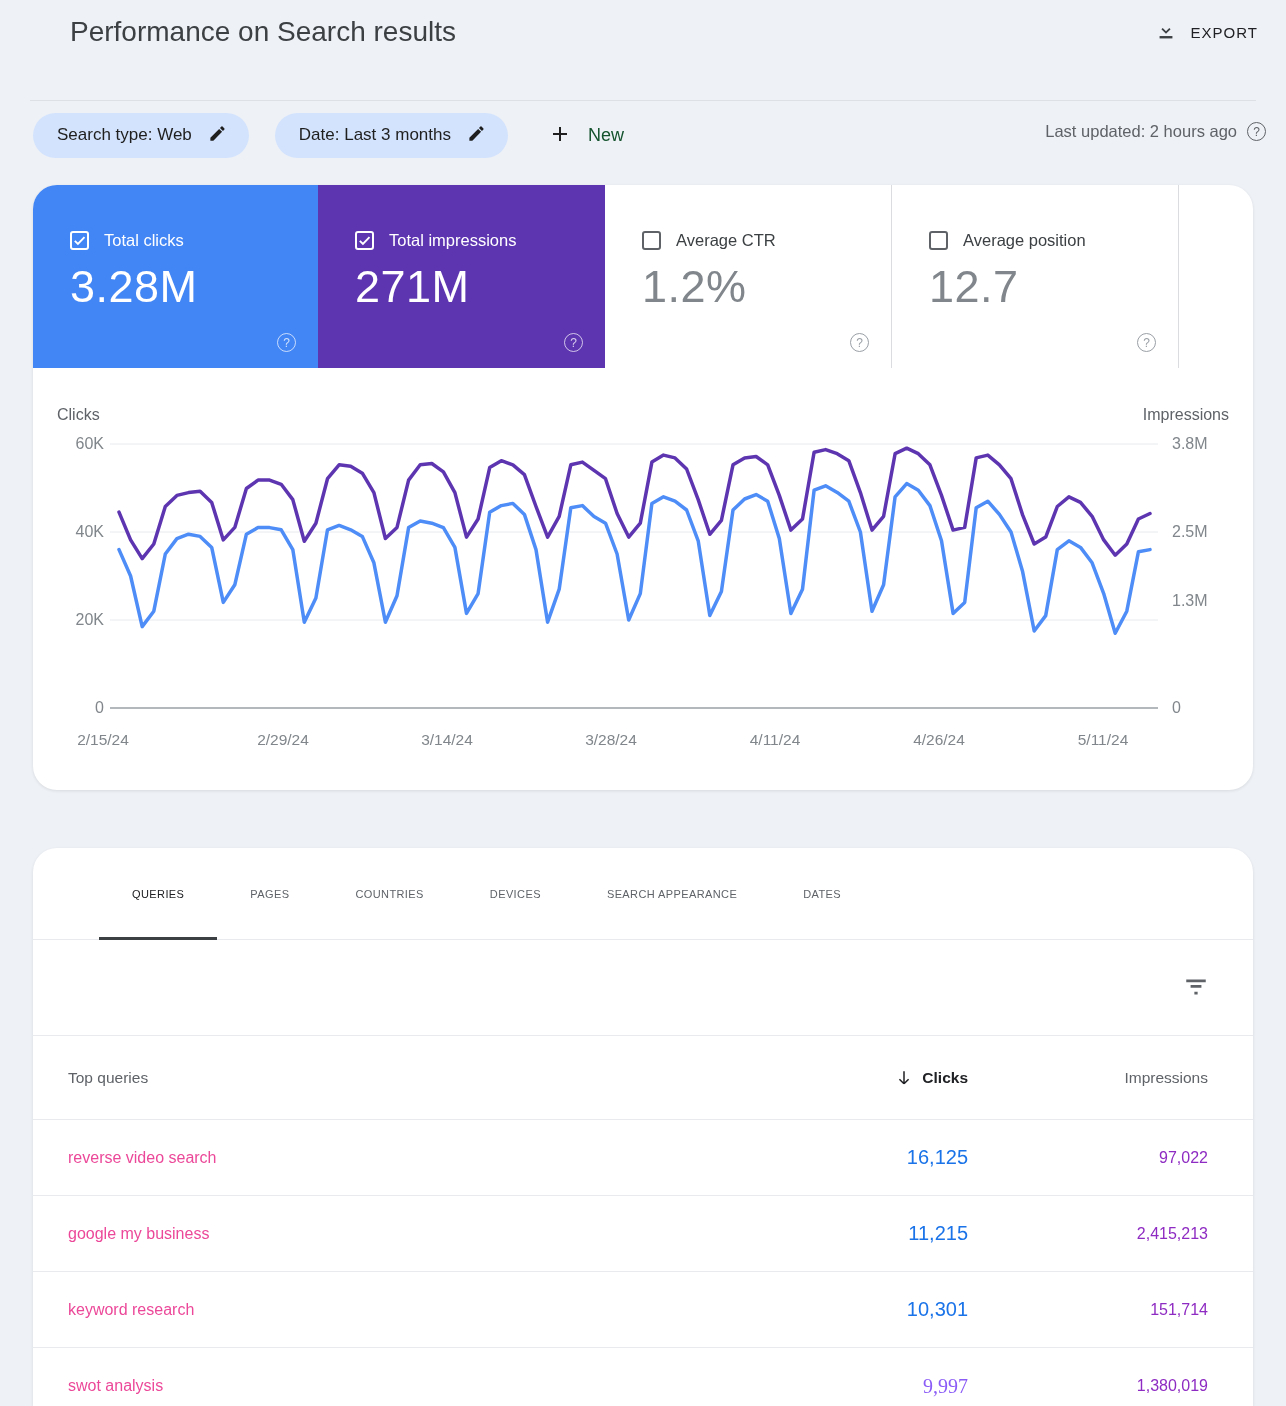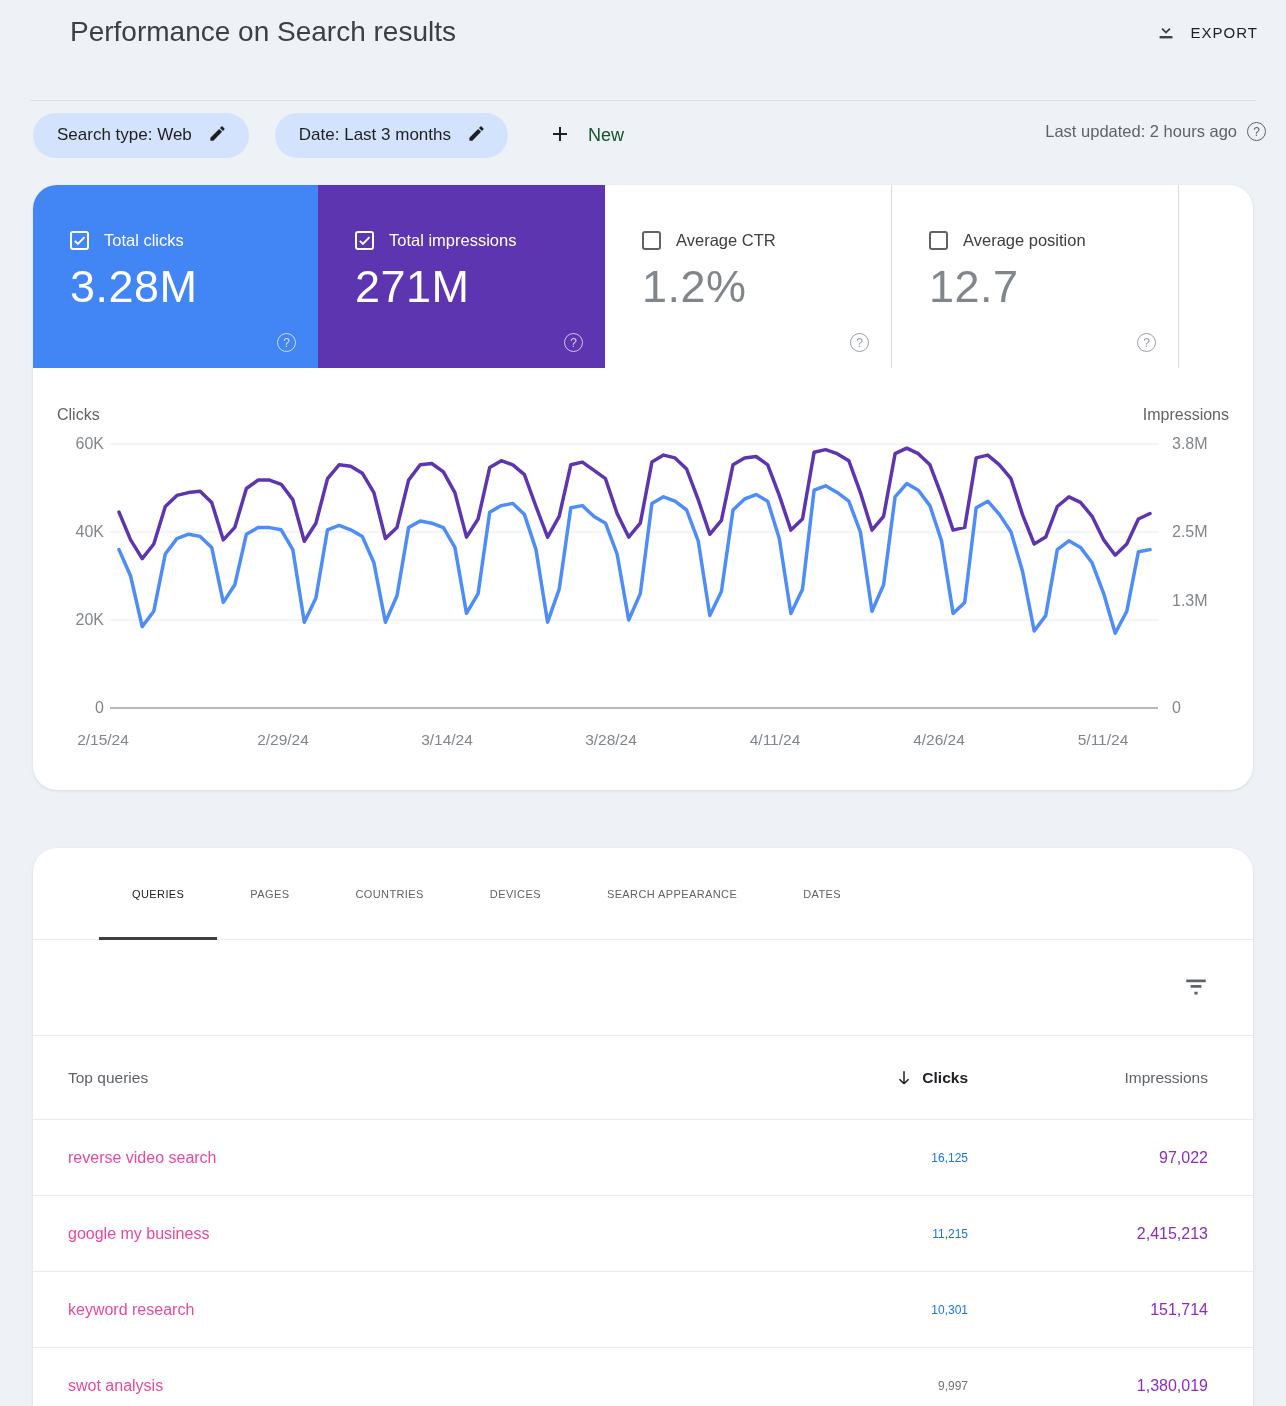--- a/index.html
+++ b/index.html
@@ -66,21 +66,21 @@
   .col-query { flex:1; font-size:15.5px; color:#5f6368; }
   .col-clicks { width:160px; display:flex; align-items:center; justify-content:flex-end; gap:8px;
                 font-size:15.5px; font-weight:700; color:#202124; }
   .col-impr { width:240px; text-align:right; font-size:15.5px; color:#5f6368; }
   .sort-arrow { width:20px; height:20px; }
   #table-rows { position:absolute; left:0; top:272px; width:100%; }
   .trow { display:flex; align-items:center; height:76px; padding:0 45px 0 35px;
           border-bottom:1px solid #e8eaed; background:#fff; cursor:pointer; }
   .trow:last-child { border-bottom:none; }
   .trow .q { flex:1; font-size:16px; color:#ec4899; }
-  .trow .c { width:160px; text-align:right; font-size:12px; }
+  .trow .c { width:160px; text-align:right; font-size:20px; }
   .trow .i { width:240px; text-align:right; font-size:16px; }
 </style>
 </head>
 <body>
 
 <div id="page">
 
   <div class="page-title">Performance on Search results</div>
   <button class="export-btn">
     <span>
@@ -245,19 +245,19 @@
           <div class="c" style="color: rgb(26, 115, 232);">11,215</div>
           <div class="i" style="color: rgb(142, 43, 194);">2,415,213</div>
         </div>
         <div class="trow">
           <div class="q">keyword research</div>
           <div class="c" style="color: rgb(26, 115, 232);">10,301</div>
           <div class="i" style="color: rgb(142, 43, 194);">151,714</div>
         </div>
         <div class="trow">
           <div class="q">swot analysis</div>
-          <div class="c" style="color: #737373;">9,997</div>
+          <div class="c" style="color: #8b5cf6; font-family: Liberation Serif, serif;">9,997</div>
           <div class="i" style="color: rgb(142, 43, 194);">1,380,019</div>
         </div>
       </div>
   </div>
 
 </div>
 
 </body></html>

